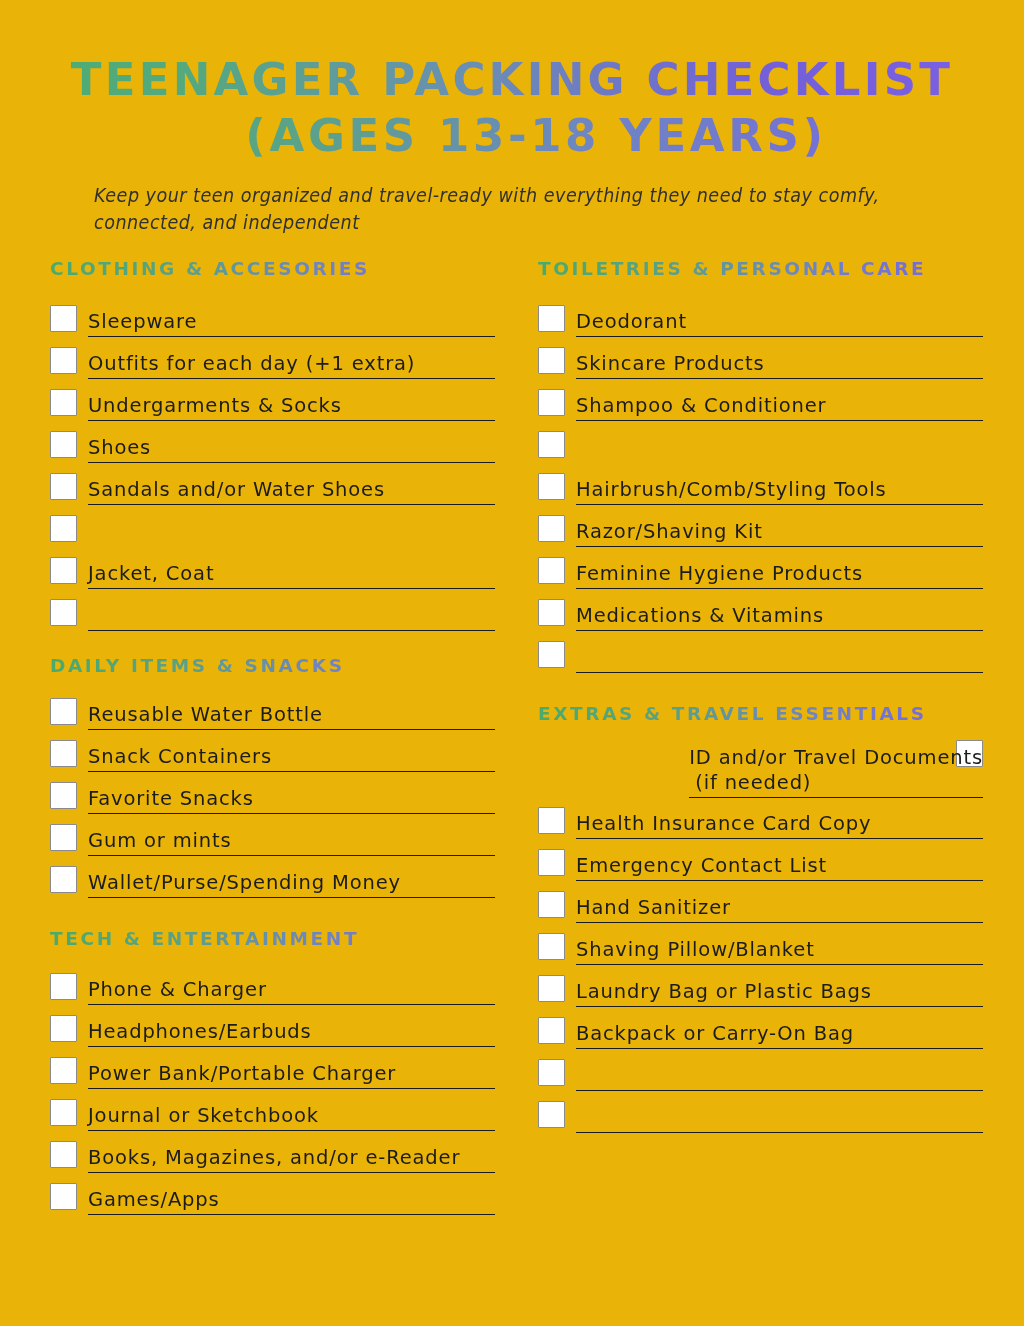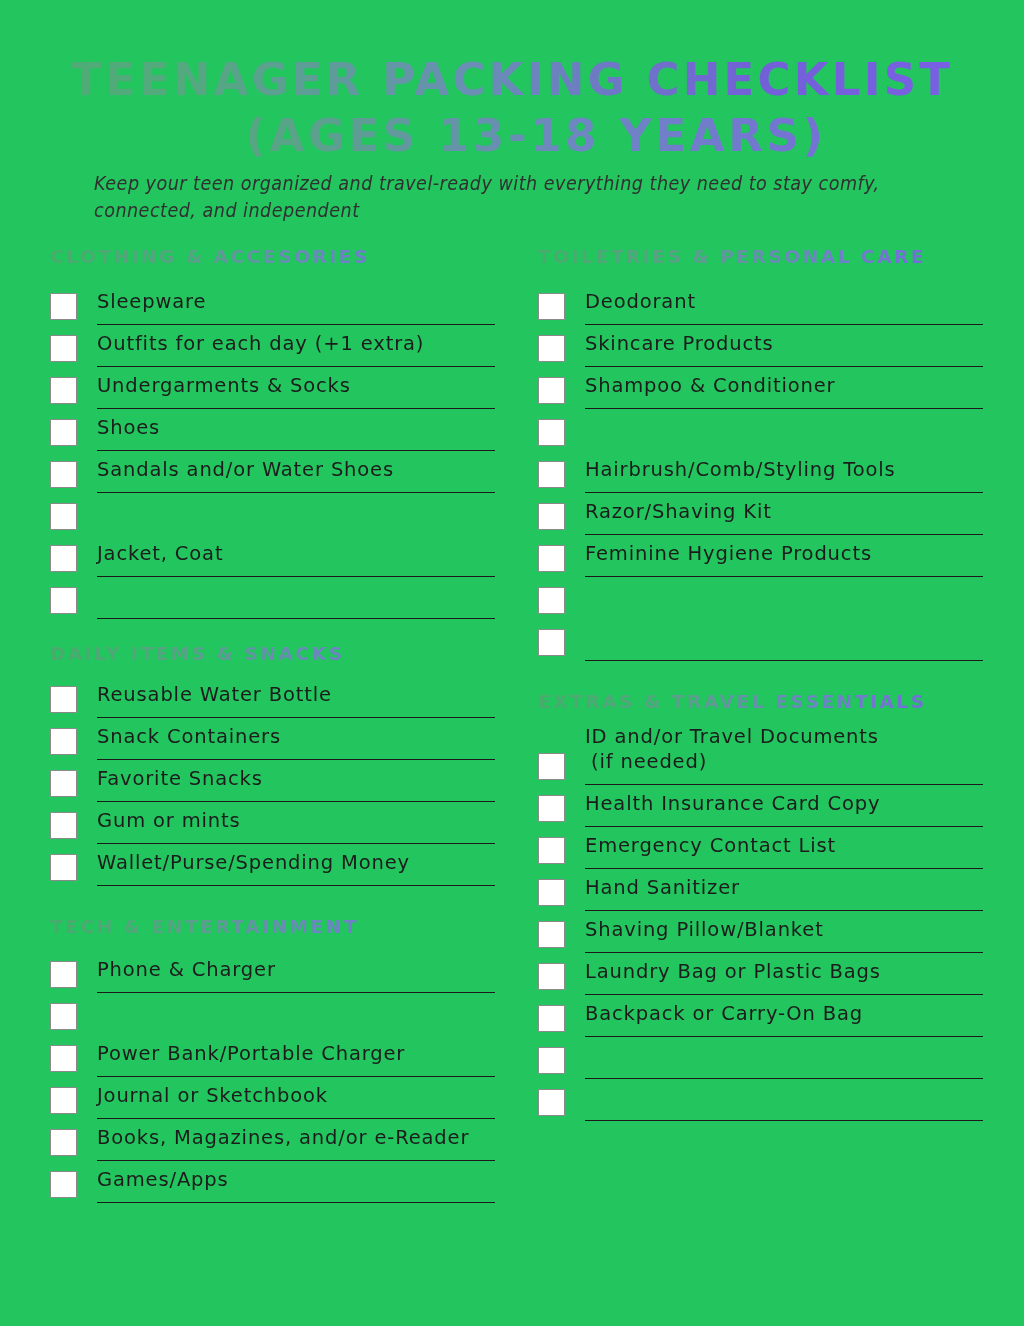--- a/index.html
+++ b/index.html
@@ -8,21 +8,21 @@
     width: 1024px;
     height: 1326px;
     background: #ffffff;
     font-family: "Liberation Sans", sans-serif;
   }
 
   .page {
     position: relative;
     width: 1024px;
     height: 1326px;
-    background: #22c55e;
+    background: #eab308;
     overflow: hidden;
   }
 
   
   .title-block {
     padding-top: 52px;
     text-align: center;
   }
 
   .title-line {
@@ -41,21 +41,21 @@
   }
   .title-line.second {
     letter-spacing: 3.6px;
     background-image: linear-gradient(90deg, #4cae6f 0%, #5aa389 26%, #6e86c2 55%, #7a61e4 100%);
     -webkit-background-clip: text;
     background-clip: text;
     margin-left: 48px;
   }
 
   .subtitle {
-    margin: 6px 0 0 94px;
+    margin: 18px 0 0 94px;
     width: 800px;
     font-family: "DejaVu Sans Condensed", "DejaVu Sans", sans-serif;
     font-style: italic;
     font-weight: 400;
     font-size: 19.5px;
     line-height: 27px;
     letter-spacing: 0.5px;
     color: #303030;
     text-align: left;
   }
@@ -96,37 +96,37 @@
   .sh-extras   { margin: 30px 0 16px 0; }
 
   
   .rows { display: block; }
 
   .row {
     display: flex;
     align-items: flex-end;
     height: 42px;
   }
-  .row.tall { height: 57px; }
+  .row.tall { height: 57px; flex-direction: column; }
 
   .checkbox {
     flex: 0 0 auto;
     width: 27px;
     height: 27px;
     border: 1.6px solid #8a8a8a;
     background: #ffffff;
     margin-bottom: 5px;
     border-radius: 1px;
   }
 
   .entry {
     flex: 1 1 auto;
-    margin-left: 20px;
+    margin-left: 11px;
     border-bottom: 1.8px solid #1b1b1b;
-    padding-bottom: 10px;
+    padding-bottom: 2px;
     min-height: 26px;
     display: flex;
     align-items: flex-end;
   }
 
   .entry-text {
     font-family: "DejaVu Sans", sans-serif;
     font-weight: 400;
     font-size: 19.5px;
     line-height: 25px;
@@ -241,20 +241,23 @@
       <div class="section-head sh-tech">Tech &amp; Entertainment</div>
       <div class="rows">
           <div class="row">
             <div class="checkbox"></div>
             <div class="entry">
               <span class="entry-text">Phone &amp; Charger</span>
             </div>
           </div>
           <div class="row">
             <div class="checkbox"></div>
+            <div class="entry">
+              <span class="entry-text">Headphones/Earbuds</span>
+            </div>
           </div>
           <div class="row">
             <div class="checkbox"></div>
             <div class="entry">
               <span class="entry-text">Power Bank/Portable Charger</span>
             </div>
           </div>
           <div class="row">
             <div class="checkbox"></div>
             <div class="entry">
@@ -315,20 +318,23 @@
             </div>
           </div>
           <div class="row">
             <div class="checkbox"></div>
             <div class="entry">
               <span class="entry-text">Feminine Hygiene Products</span>
             </div>
           </div>
           <div class="row">
             <div class="checkbox"></div>
+            <div class="entry">
+              <span class="entry-text">Medications &amp; Vitamins</span>
+            </div>
           </div>
           <div class="row">
             <div class="checkbox"></div>
             <div class="entry blank">
               <span class="entry-text"></span>
             </div>
           </div>
         </div>
 
       <div class="section-head sh-extras">Extras &amp; Travel Essentials</div>

